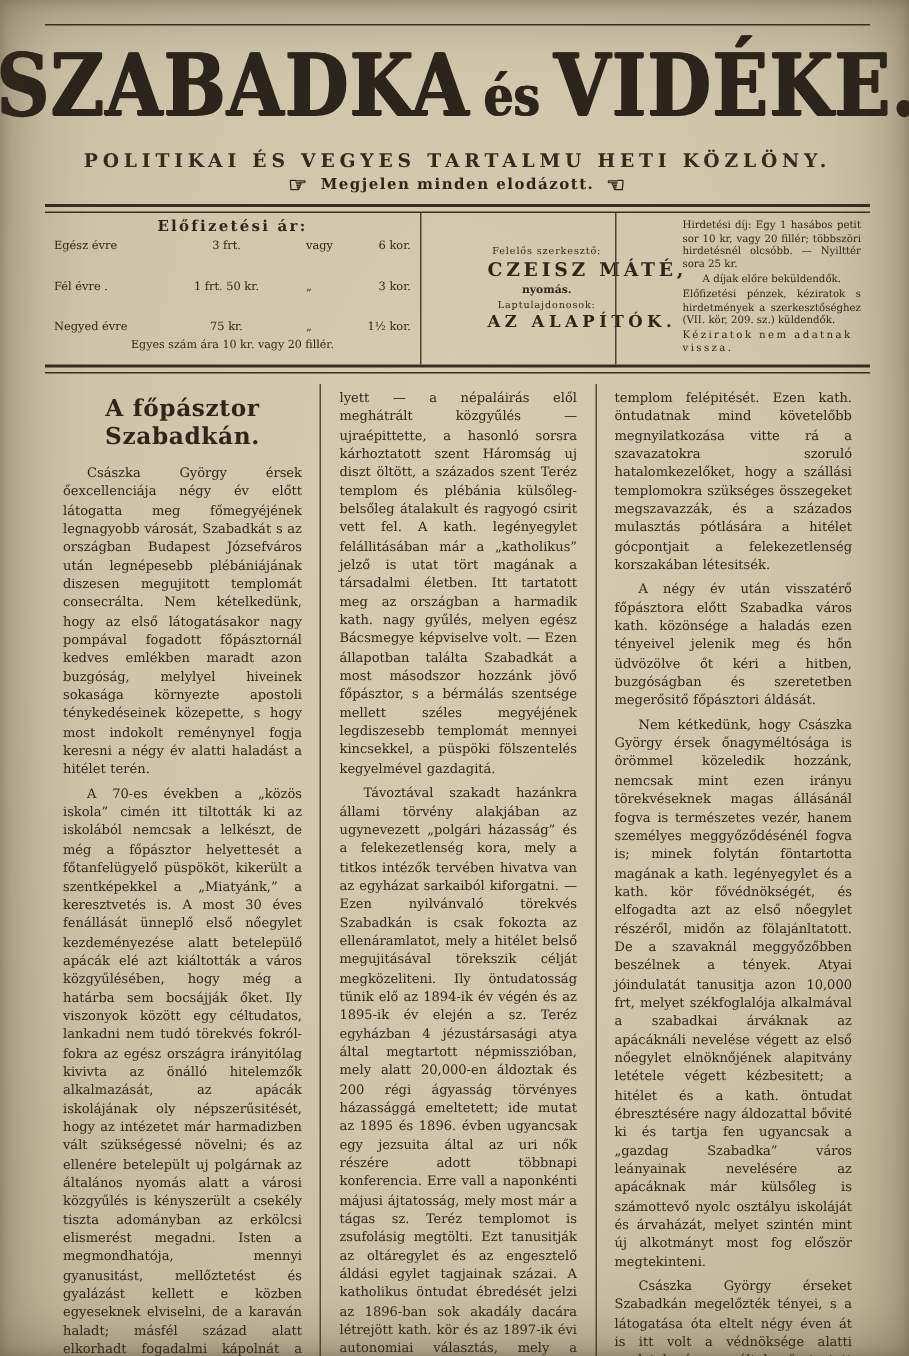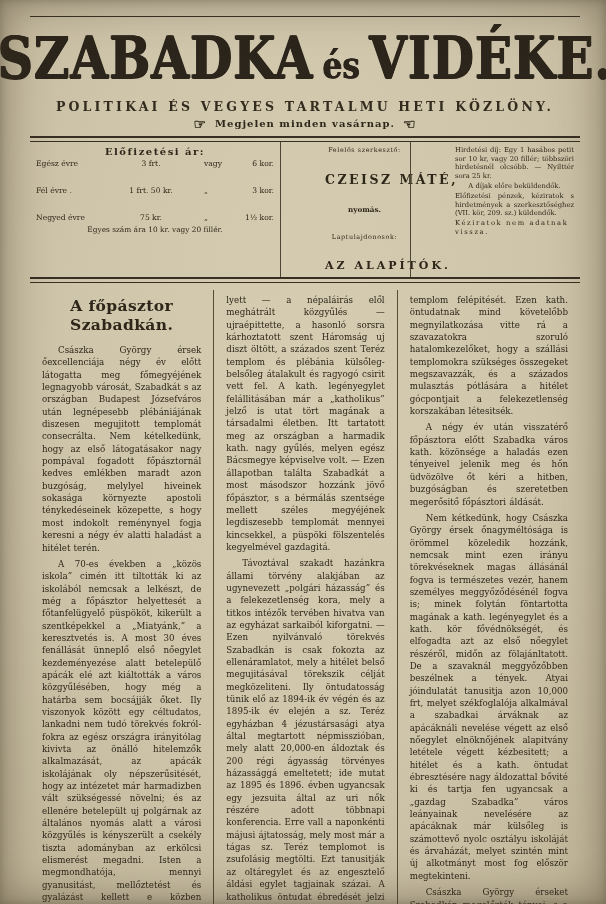--- a/index.html
+++ b/index.html
@@ -47,21 +47,21 @@
   .infocell + .infocell{border-left:1px solid #4d4434;padding-left:44px;}
   .sub-title{text-align:center;font-weight:bold;font-size:10px;letter-spacing:1.5px;margin:0 0 2px 0;}
   .sub-table{display:grid;grid-template-columns:62px 1fr 26px 44px;font-size:7.6px;
     row-gap:18px;align-items:baseline;}
   .sub-table .lab{text-align:left;}
   .sub-table .pr{text-align:center;}
   .sub-table .cj{text-align:left;}
   .sub-table .kr{text-align:right;}
   .sub-single{text-align:center;font-size:7.4px;margin:3px 0 0 0;}
 
-  .editorcell{text-align:center;display:flex;flex-direction:column;justify-content:center;gap:18px;}
+  .editorcell{text-align:center;display:flex;flex-direction:column;justify-content:center;gap:1px;}
   .ed-role{font-size:6.4px;letter-spacing:.6px;margin:0;}
   .ed-name{font-size:12.5px;font-weight:bold;letter-spacing:2.5px;margin:0;white-space:nowrap;}
   .ed-title{font-size:7.2px;font-weight:bold;margin:0;}
   .ed-owners-label{font-size:6.4px;letter-spacing:.6px;margin:1px 0 0 0;}
   .ed-owners{font-size:11px;font-weight:bold;letter-spacing:3px;margin:0;white-space:nowrap;}
 
   .adscell p{margin:0 0 1.5px 0;font-size:6.8px;line-height:8.6px;}
   .ads-l1,.ads-l3{text-align:justify;}
   .ads-l2{text-align:center;}
   .ads-l4{letter-spacing:1.6px;}
@@ -87,21 +87,21 @@
     <div class="masthead">
       <span class="big">SZABADKA</span>
       <span class="small">és</span>
       <span class="big">VIDÉKE.</span>
     </div>
 
     <div class="subtitle">POLITIKAI ÉS VEGYES TARTALMU HETI KÖZLÖNY.</div>
 
     <div class="freqline">
       <span class="manicule">☞</span>
-      <span>Megjelen minden vasárnap.</span>
+      <span>Megjelen minden elodázott.</span>
       <span class="manicule">☜</span>
     </div>
 
     <div class="rule-double"></div>
 
     <div class="infobar">
 
       <div class="infocell">
         <p class="sub-title">Előfizetési ár:</p>
         <div class="sub-table">

